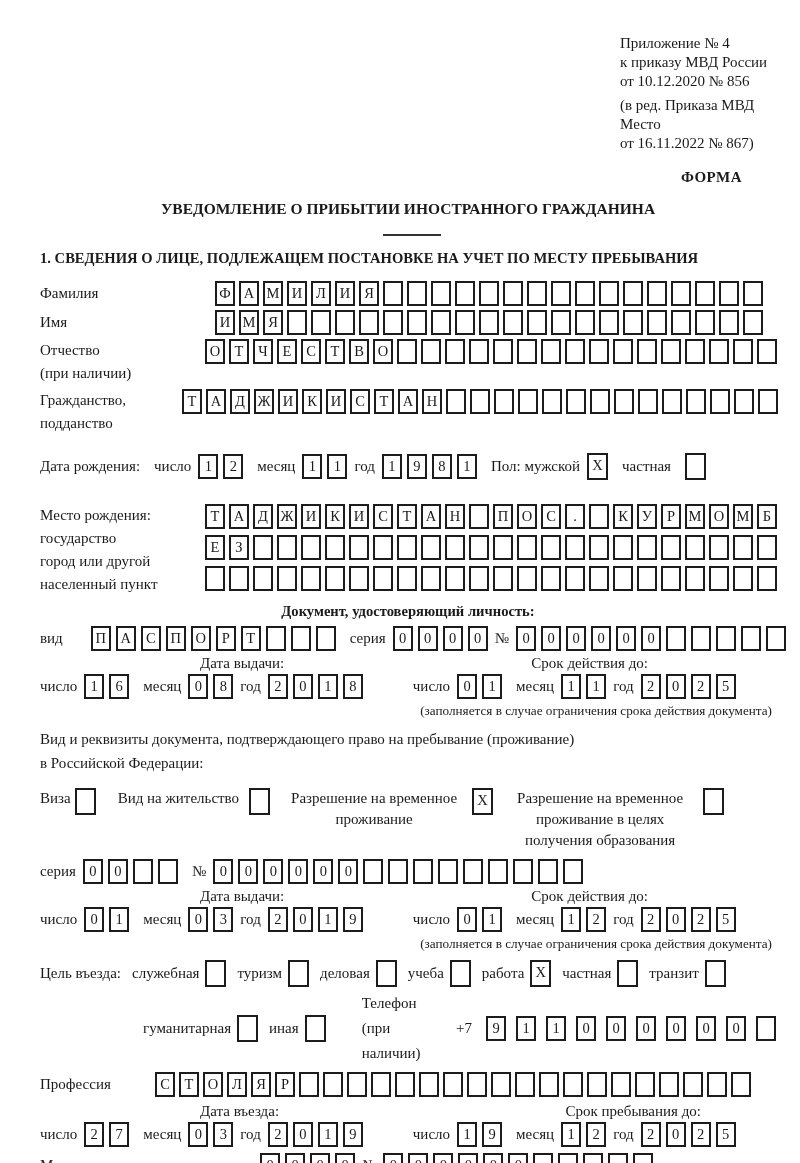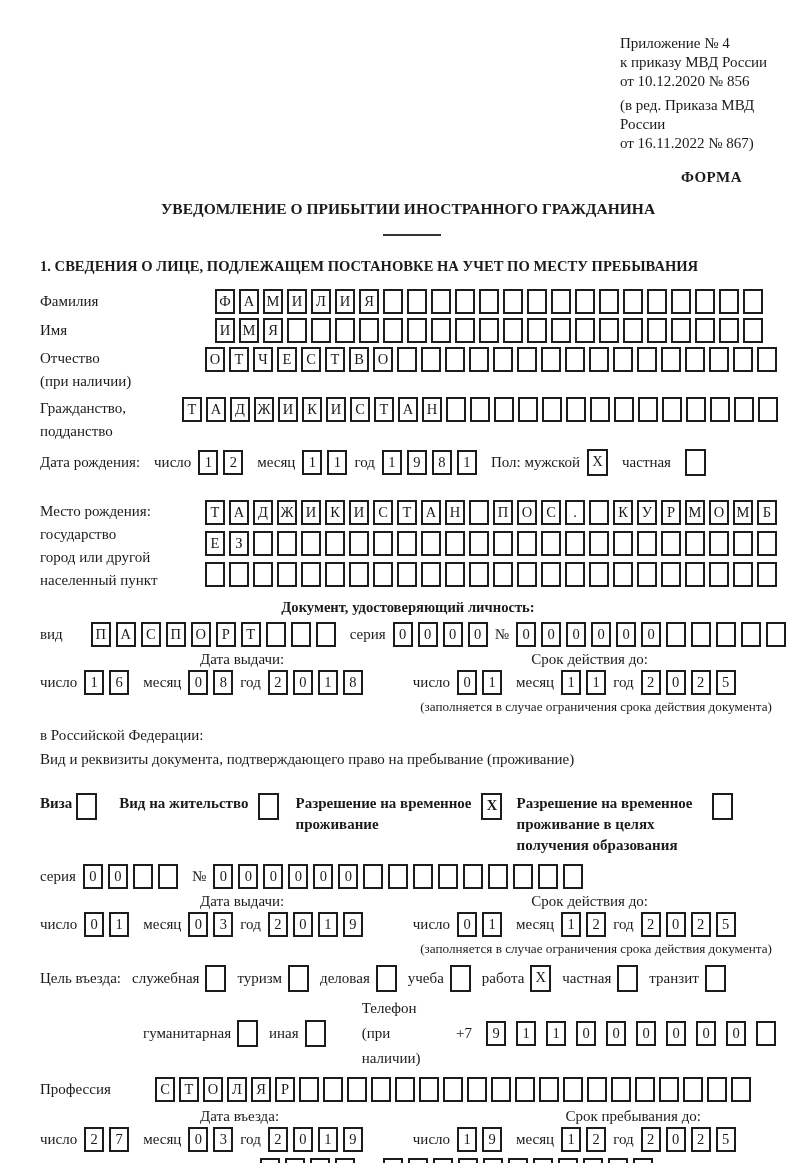--- a/index.html
+++ b/index.html
@@ -6,63 +6,63 @@
   body{
     width:800px;height:1163px;overflow:hidden;background:#ffffff;color:#1a1a1a;
     font-family:"Liberation Serif", serif;font-size:15px;position:relative;
     padding:34px 24px 0 40px;box-sizing:border-box;
   }
   .appendix{margin-left:580px;font-size:15px;line-height:19px;}
   .appendix .ed{margin-top:5px;}
   .forma{margin-top:16px;text-align:right;padding-right:34px;font-weight:bold;font-size:15px;letter-spacing:.5px;}
   .title{margin-top:12px;text-align:center;font-weight:bold;font-size:15.5px;line-height:22px;}
   .u-slot{display:inline-block;width:58px;border-bottom:2px solid #333;height:14px;margin-left:8px;}
-  .sec{margin-top:16px;font-weight:bold;font-size:14.6px;}
+  .sec{margin-top:8px;font-weight:bold;font-size:14.6px;}
   .form{margin-top:14px;}
   .row{display:flex;align-items:flex-start;margin-bottom:4px;}
   .cells{display:flex;gap:4px;flex-wrap:nowrap;}
   .cell{flex:0 0 auto;width:20px;height:25px;box-sizing:border-box;border:2px solid #1c1c1c;
         text-align:center;line-height:21px;font-size:14.5px;}
   .checkbox{width:21px;height:27px;}
   .lbl{line-height:25px;}
   .w175{flex:0 0 175px;} .w165{flex:0 0 165px;} .w142{flex:0 0 142px;} .w115{flex:0 0 115px;}
   .stackl div{line-height:23px;}
   .bp-rows .cells{margin-bottom:6px;}
   .doc-head{text-align:center;font-weight:bold;margin:6px 0 6px 0;font-size:14.6px;}
   .dhead{display:flex;font-size:15px;margin-bottom:2px;}
   .dh-left{margin-left:160px;}
   .dh-right{margin-left:auto;margin-right:128px;}
   .drow{align-items:center;}
   .drow .cells{gap:5px;}
   .mlf{margin-left:14px;} .mls{margin-left:7px;}
   .dgap{width:50px;}
   .dnote{text-align:right;font-size:13.2px;margin:1px 0 8px 0;padding-right:4px;}
   .intro{line-height:24px;}
-  .permit-row{margin-top:22px;margin-bottom:8px;font-weight:bold;}
+  .permit-row{margin-top:13px;margin-bottom:8px;}
   .permit-row .cell{margin-left:10px;}
-  .clabel{line-height:21px;}
+  .clabel{text-align:center;line-height:21px;}
   .c170{width:176px;margin-left:16px;} .c190{width:186px;margin-left:14px;}
   .purpose{align-items:center;}
   .purpose .cg-label{margin-left:11px;} .purpose .cell{margin-left:6px;}
   .purpose .first{margin-left:0;}
   .row2-indent{margin-left:92px;}
   .phone-cells{gap:4px;margin-left:8px;}
   .rep{display:flex;margin-top:2px;}
   .rep-labels{flex:0 0 165px;}
   .rep-labels div{line-height:23.5px;}
   .rep-right .cells{margin-bottom:7px;}
 </style>
 </head>
 <body>
 
 <div class="appendix">
   <div>Приложение № 4</div>
   <div>к приказу МВД России</div>
   <div>от 10.12.2020 № 856</div>
-  <div class="ed">(в ред. Приказа МВД России</div>
+  <div class="ed">(в ред. Приказа МВД Место</div>
   <div>от 16.11.2022 № 867)</div>
 </div>
 
 <div class="forma">ФОРМА</div>
 
 <div class="title">
   <div>УВЕДОМЛЕНИЕ О ПРИБЫТИИ ИНОСТРАННОГО ГРАЖДАНИНА</div>
   <div><span class="u-slot"></span></div>
 </div>
 
@@ -188,21 +188,21 @@
         <span class="cell"></span>
         <span class="cell"></span>
         <span class="cell"></span>
         <span class="cell"></span>
         <span class="cell"></span>
         <span class="cell"></span>
         <span class="cell"></span>
       </span>
   </div>
 
-  <div class="row drow" style="margin-top:6px;">
+  <div class="row drow" style="margin-top:18px;">
     <span class="lbl">Дата рождения:</span>
     <span class="lbl mlf">число</span>
     <span class="cells mls">
         <span class="cell">1</span>
         <span class="cell">2</span>
       </span>
     <span class="lbl mlf">месяц</span>
     <span class="cells mls">
         <span class="cell">1</span>
         <span class="cell">1</span>
@@ -384,22 +384,22 @@
     <span class="lbl mls">год</span>
     <span class="cells mls">
         <span class="cell">2</span>
         <span class="cell">0</span>
         <span class="cell">2</span>
         <span class="cell">5</span>
       </span>
   </div>
   <div class="dnote">(заполняется в случае ограничения срока действия документа)</div>
 
+  <div class="intro">Вид и реквизиты документа, подтверждающего право на пребывание (проживание)</div>
   <div class="intro">в Российской Федерации:</div>
-  <div class="intro">Вид и реквизиты документа, подтверждающего право на пребывание (проживание)</div>
 
   <div class="row permit-row">
     <span class="lbl" style="line-height:21px;">Виза</span>
     <span class="cell checkbox" style="margin-left:4px;"></span>
     <span class="lbl" style="line-height:21px;margin-left:22px;">Вид на жительство</span>
     <span class="cell checkbox"></span>
     <span class="clabel c170">
       <div>Разрешение на временное</div>
       <div>проживание</div>
     </span>

